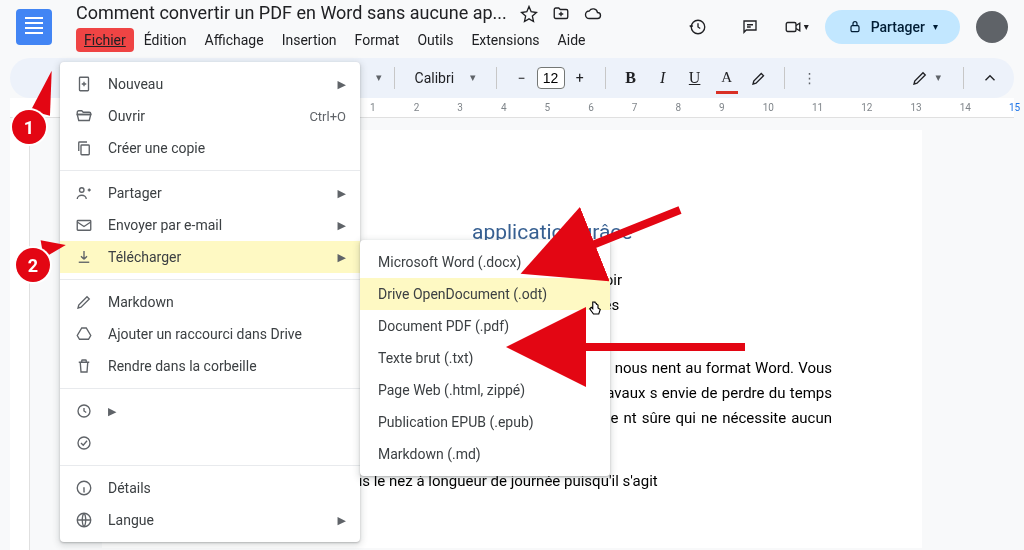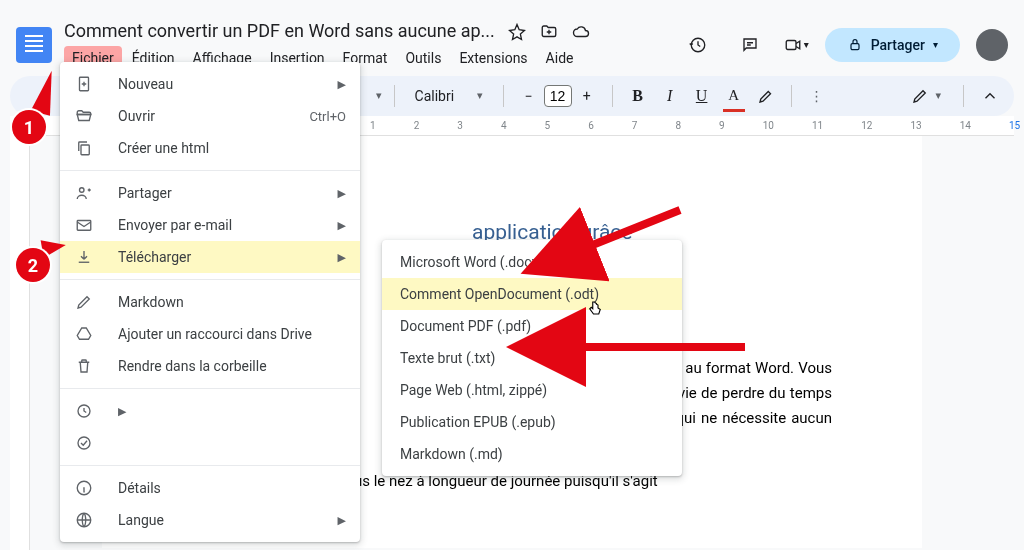--- a/index.html
+++ b/index.html
@@ -1,38 +1,38 @@
 <!DOCTYPE html>
 <html><head>
 <meta charset="utf-8">
 <style>
   * { box-sizing: border-box; margin: 0; padding: 0; }
   body { font-family: 'Google Sans', Roboto, Arial, sans-serif; font-size: 14px; color: #202124; background: #f8f9fa; width: 1024px; height: 550px; overflow: hidden; position: relative; }
   
   
-  .header { display: flex; align-items: center; padding: 20px 16px 0 16px; gap: 12px; }
+  .header { display: flex; align-items: center; padding: 2px 16px 0 16px; gap: 24px; }
   .docs-icon { width: 36px; height: 36px; background: #4285f4; border-radius: 4px; display: flex; align-items: center; justify-content: center; position: relative; }
   .docs-icon::before { content: ""; width: 18px; height: 2px; background: white; box-shadow: 0 5px 0 white, 0 10px 0 white, 0 -5px 0 white; position: absolute; top: 13px; }
   .title-area { flex: 1; }
   .doc-title { font-size: 18px; color: #202124; display: inline-block; }
   .title-icons { display: inline-flex; gap: 14px; margin-left: 10px; vertical-align: middle; }
   .menubar { display: flex; gap: 2px; margin-top: 2px; font-size: 14px; color: #202124; }
   .menubar-item { padding: 4px 8px; border-radius: 4px; cursor: pointer; }
-  .menubar-item.active { background: #fca5a5; }
+  .menubar-item.active { background: #ef4444; text-decoration: underline; }
   .header-right { display: flex; align-items: center; gap: 16px; }
   .header-iconbtn { width: 36px; height: 36px; display: flex; align-items: center; justify-content: center; border-radius: 50%; cursor: pointer; }
   .share-btn { background: #c2e7ff; color: #001d35; padding: 9px 22px; border-radius: 40px; display: flex; align-items: center; gap: 8px; font-weight: 500; cursor: pointer; }
   .avatar { width: 32px; height: 32px; border-radius: 50%; background: #5f6368; }
 
   
   .toolbar { display: flex; align-items: center; padding: 6px 10px; margin: 6px 10px 0 10px; background: #edf2fa; border-radius: 24px; gap: 6px; position: relative; z-index: 1; }
   .toolbar-left-gap { width: 350px; }
   .tool-sep { width: 1px; height: 22px; background: #c7c7c7; margin: 0 6px; }
   .tool-btn { min-width: 26px; height: 28px; display: flex; align-items: center; justify-content: center; border-radius: 4px; cursor: pointer; padding: 0 4px; }
-  .font-name { padding: 0 8px; display: flex; align-items: center; gap: 23px; }
+  .font-name { padding: 0 8px; display: flex; align-items: center; gap: 16px; }
   .font-size-box { display: flex; align-items: center; gap: 2px; }
   .font-size-input { width: 28px; height: 22px; border: 1px solid #747775; border-radius: 4px; text-align: center; font-size: 14px; }
   .bold { font-weight: bold; font-family: serif; font-size: 16px; }
   .italic { font-style: italic; font-family: serif; font-size: 16px; }
   .underline { text-decoration: underline; font-family: serif; font-size: 16px; }
   .text-color { position: relative; font-family: serif; font-size: 15px; }
   .text-color::after { content: ""; position: absolute; bottom: -2px; left: 2px; right: 2px; height: 3px; background: #000; }
   .text-color.red::after { background: #d93025; }
   .pen-btn { margin-left: auto; display: flex; align-items: center; gap: 6px; padding: 4px 10px; }
   .caret-up { width: 28px; height: 28px; display: flex; align-items: center; justify-content: center; }
@@ -43,30 +43,30 @@
   
   .vruler { position: absolute; left: 10px; top: 128px; width: 20px; bottom: 0; background: #fff; border-right: 1px solid #e0e0e0; z-index: 1; }
 
   
   .page { position: absolute; left: 50%; transform: translateX(-50%); top: 130px; width: 820px; background: #fff; padding: 90px 90px 40px 40px; }
   .doc-heading { font-size: 21px; color: #365f91; margin-bottom: 24px; }
   .doc-para { font-size: 15px; line-height: 1.65; color: #000; text-align: justify; margin-bottom: 14px; }
 
   
   .menu { position: absolute; top: 62px; left: 60px; width: 300px; background: #fff; border-radius: 4px; box-shadow: 0 2px 6px 2px rgba(60,64,67,.15), 0 1px 2px rgba(60,64,67,.3); padding: 6px 0; z-index: 100; }
-  .menu-item { display: flex; align-items: center; padding: 7px 14px; gap: 24px; cursor: pointer; color: #3c4043; position: relative; }
+  .menu-item { display: flex; align-items: center; padding: 7px 14px; gap: 14px; cursor: pointer; color: #3c4043; position: relative; }
   .menu-item:hover, .menu-item.hover { background: #fef9c3; }
   .menu-icon { width: 20px; display: flex; align-items: center; justify-content: center; color: #5f6368; }
   .menu-label { flex: 1; }
   .menu-shortcut { color: #5f6368; font-size: 13px; }
   .menu-arrow { color: #5f6368; font-size: 11px; }
   .menu-divider { height: 1px; background: #e8eaed; margin: 6px 0; }
 
   
-  .submenu { position: absolute; top: 240px; left: 360px; width: 300px; background: #fff; border-radius: 4px; box-shadow: 0 2px 6px 2px rgba(60,64,67,.15), 0 1px 2px rgba(60,64,67,.3); padding: 6px 0; z-index: 101; margin-left: 22px; }
+  .submenu { position: absolute; top: 240px; left: 360px; width: 250px; background: #fff; border-radius: 4px; box-shadow: 0 2px 6px 2px rgba(60,64,67,.15), 0 1px 2px rgba(60,64,67,.3); padding: 6px 0; z-index: 101; }
   .submenu .menu-item { padding: 8px 18px; }
 
   
   .annotation-badge { position: absolute; width: 34px; height: 34px; border-radius: 50%; background: #e30613; color: #fff; font-weight: bold; font-size: 18px; display: flex; align-items: center; justify-content: center; z-index: 200; box-shadow: 0 0 0 2px #fff; }
   .badge1 { top: 110px; left: 12px; }
   .badge2 { top: 248px; left: 16px; }
   .annotation-tail { position: absolute; width: 0; height: 0; z-index: 199; }
   .tail1 { top: 70px; left: 36px; border-left: 10px solid transparent; border-right: 10px solid transparent; border-bottom: 44px solid #e30613; transform: rotate(15deg); }
   .tail2 { top: 238px; left: 42px; border-top: 9px solid transparent; border-bottom: 9px solid transparent; border-left: 24px solid #e30613; transform: rotate(-10deg); }
 
@@ -239,21 +239,21 @@
     <span class="menu-label">Ouvrir</span>
     <span class="menu-shortcut">Ctrl+O</span>
   </div>
   <div class="menu-item">
     <span class="menu-icon">
         <svg class="ico" viewBox="0 0 24 24">
           <rect x="8" y="8" width="11" height="13" rx="1"></rect>
           <path d="M5 16V5a1 1 0 011-1h10"></path>
         </svg>
       </span>
-    <span class="menu-label">Créer une html</span>
+    <span class="menu-label">Créer une copie</span>
   </div>
   <div class="menu-divider"></div>
   <div class="menu-item">
     <span class="menu-icon">
         <svg class="ico" viewBox="0 0 24 24">
           <circle cx="9" cy="8" r="3"></circle>
           <path d="M3 20c0-3 3-5 6-5s6 2 6 5"></path>
           <path d="M17 8h4m-2-2v4"></path>
         </svg>
       </span>
@@ -343,21 +343,21 @@
     <span class="menu-label">Langue</span>
     <span class="menu-arrow">▶</span>
   </div>
 </div>
 
 <div class="submenu">
   <div class="menu-item">
       <span class="menu-label">Microsoft Word (.docx)</span>
     </div>
   <div class="menu-item hover">
-      <span class="menu-label">Comment OpenDocument (.odt)</span>
+      <span class="menu-label">Drive OpenDocument (.odt)</span>
     </div>
   <div class="menu-item">
       <span class="menu-label">Document PDF (.pdf)</span>
     </div>
   <div class="menu-item">
       <span class="menu-label">Texte brut (.txt)</span>
     </div>
   <div class="menu-item">
       <span class="menu-label">Page Web (.html, zippé)</span>
     </div>

